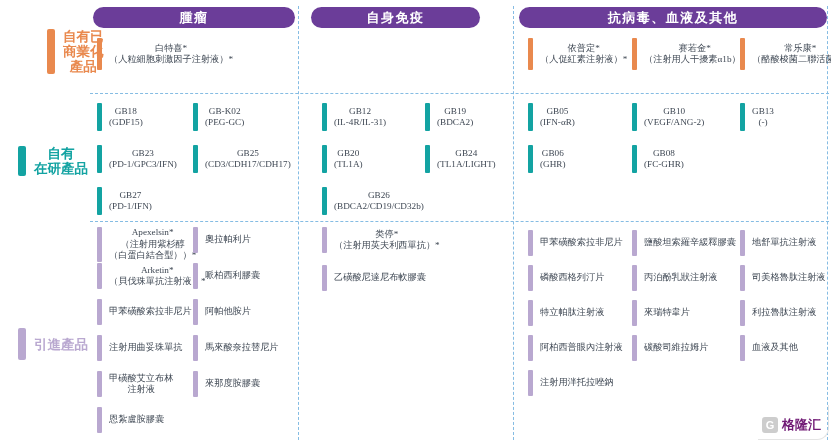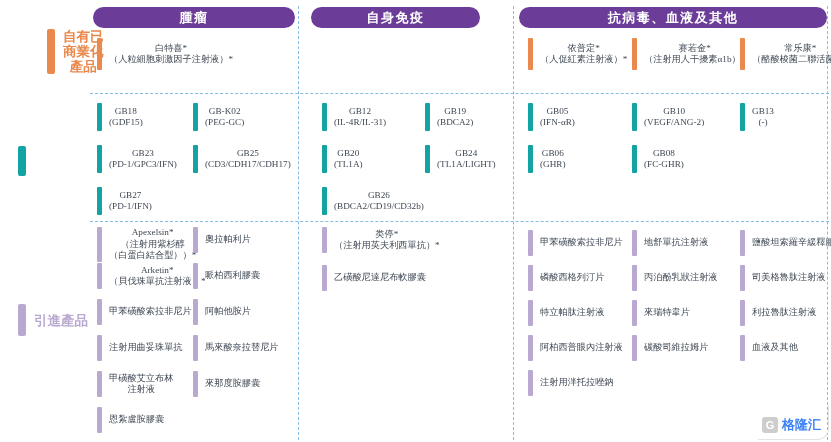--- a/index.html
+++ b/index.html
@@ -22,21 +22,21 @@
   .hdash{position:absolute;height:0;border-top:1px dashed var(--dash-c);left:90px;width:739px;}
   #hd-1{top:93px;} #hd-2{top:221px;}
   
   .rowlabel{position:absolute;display:flex;align-items:center;font-weight:bold;
             font-size:13.5px;line-height:15px;}
   .rowlabel .lbar{flex:0 0 8px;align-self:stretch;margin-right:8px;border-radius:2px;min-height:30px;}
   #label-commercialized{left:18px;top:29px;color:var(--comm-c);margin-left:29px;}
   #label-commercialized .lbar{background:var(--comm-c);}
   #label-pipeline{left:18px;top:146px;color:var(--pipe-c);}
   #label-pipeline .lbar{background:var(--pipe-c);}
-  #label-licensed{left:18px;top:304px;height:32px;color:var(--lic-c);}
+  #label-licensed{left:18px;top:328px;height:32px;color:var(--lic-c);}
   #label-licensed .lbar{background:var(--lic-c);}
   
   .sect{position:absolute;}
   #c0-s0{left:97px;top:38px;}
   #c0-s1{left:97px;top:103px;display:grid;grid-template-columns:96px 102px;grid-auto-rows:42px;}
   #c0-s2{left:97px;top:227px;display:grid;grid-template-columns:96px 102px;grid-auto-rows:36px;}
   #c1-s0{left:322px;top:38px;}
   #c1-s1{left:322px;top:103px;display:grid;grid-template-columns:103px 92px;grid-auto-rows:42px;}
   #c1-s2{left:322px;top:227px;display:grid;grid-template-columns:185px;grid-auto-rows:38px;}
   #c2-s0{left:528px;top:38px;display:grid;grid-template-columns:104px 108px 92px;}
@@ -45,21 +45,21 @@
   .item{display:flex;align-items:center;align-self:start;min-height:26px;}
   .sect-s0 .item{min-height:32px;}
   .sect-s1 .item{min-height:28px;}
   .ibar{flex:0 0 5px;align-self:stretch;margin-right:7px;border-radius:1px;}
   .txt{font-family:"Liberation Serif","DejaVu Serif",serif;font-size:9.2px;line-height:11.5px;
        color:var(--txt-c);white-space:pre;}
   
   .watermark{position:absolute;right:10px;bottom:8px;display:flex;align-items:center;gap:4px;}
   .wm-logo{width:16px;height:16px;background:#cdcdcd;color:#fff;border-radius:3px;
            font-weight:bold;font-size:11px;display:flex;align-items:center;justify-content:center;}
-  .wm-text{color:#3b82f6;font-weight:bold;font-size:13px;}
+  .wm-text{color:#701a75;font-weight:bold;font-size:13px;}
   .corner-line{position:absolute;right:2px;bottom:2px;width:70px;height:34px;
                border-right:1px solid #e4e4e4;border-bottom:1px solid #e4e4e4;
                border-bottom-right-radius:12px;}
 </style>
 </head>
 <body>
 
 <div class="stage">
 
   <div class="pill" id="pill-0">腫瘤</div>
@@ -75,20 +75,24 @@
   <div class="rowlabel" id="label-commercialized">
     <span class="lbar"></span>
     <span>
       <span style="display:block">自有已</span>
       <span style="display:block">商業化</span>
       <span style="display:block">產品</span>
     </span>
   </div>
   <div class="rowlabel" id="label-pipeline">
     <span class="lbar"></span>
+    <span>
+      <span style="display:block">自有</span>
+      <span style="display:block">在研產品</span>
+    </span>
   </div>
   <div class="rowlabel" id="label-licensed">
     <span class="lbar"></span>
     <span>
       <span style="display:block">引進產品</span>
     </span>
   </div>
 
   <div class="sect sect-s0" id="c0-s0">
       <div class="item">
@@ -257,25 +261,25 @@
 (FC-GHR)</div>
       </div>
     </div>
   <div class="sect sect-s2" id="c2-s2">
       <div class="item">
         <span class="ibar" style="background: rgb(185, 168, 208);"></span>
         <div class="txt">甲苯磺酸索拉非尼片</div>
       </div>
       <div class="item">
         <span class="ibar" style="background: rgb(185, 168, 208);"></span>
+        <div class="txt">鹽酸坦索羅辛緩釋膠囊</div>
+      </div>
+      <div class="item">
+        <span class="ibar" style="background: rgb(185, 168, 208);"></span>
         <div class="txt">地舒單抗注射液</div>
-      </div>
-      <div class="item">
-        <span class="ibar" style="background: rgb(185, 168, 208);"></span>
-        <div class="txt">鹽酸坦索羅辛緩釋膠囊</div>
       </div>
       <div class="item">
         <span class="ibar" style="background: rgb(185, 168, 208);"></span>
         <div class="txt">磷酸西格列汀片</div>
       </div>
       <div class="item">
         <span class="ibar" style="background: rgb(185, 168, 208);"></span>
         <div class="txt">丙泊酚乳狀注射液</div>
       </div>
       <div class="item">

